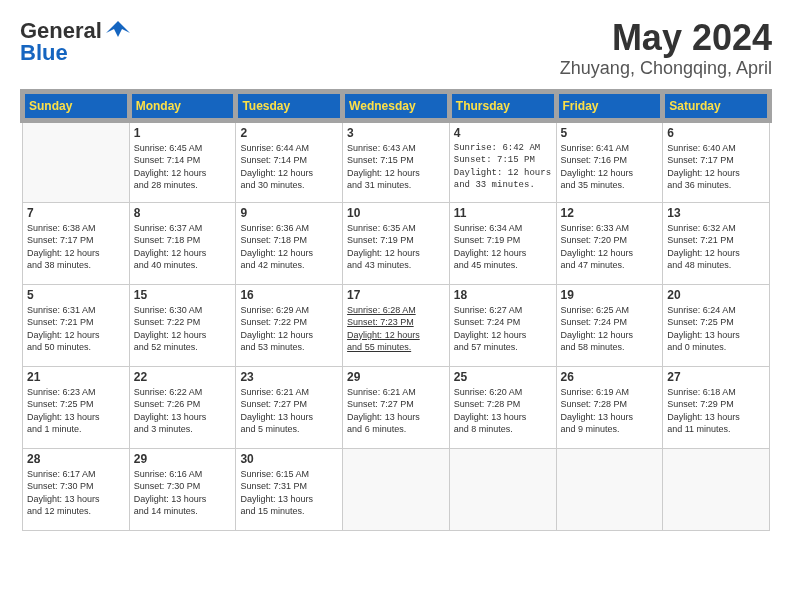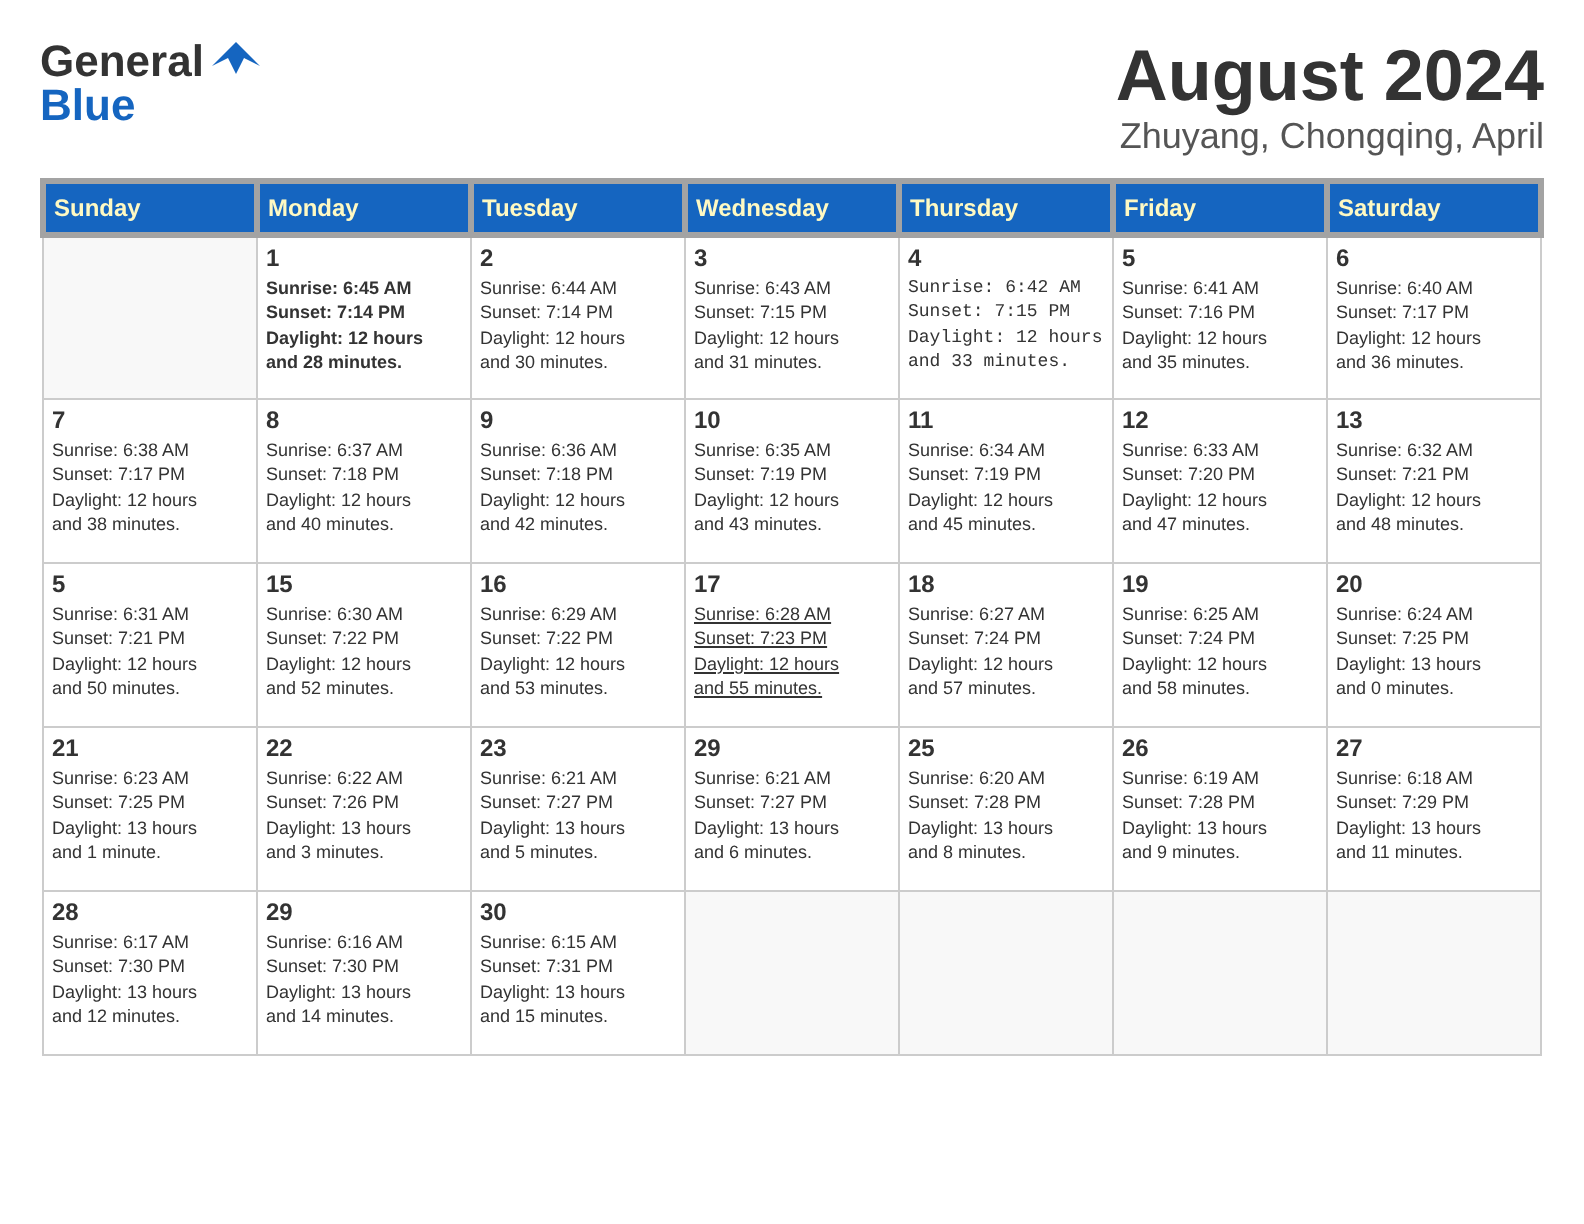--- a/index.html
+++ b/index.html
@@ -39,26 +39,26 @@
       font-weight: normal;
     }
     .calendar {
       flex: 1;
       border-collapse: collapse;
       width: 100%;
       table-layout: fixed;
     }
     .calendar th {
       background-color: #1565c0;
-      color: #fef9c3;
+      color: #fde047;
       font-size: 12px;
       font-weight: bold;
       padding: 5px 4px;
       text-align: left;
-      border: 3px solid #a3a3a3;
+      border: 5px solid #a3a3a3;
     }
     .calendar td {
       border: 1px solid #ccc;
       vertical-align: top;
       padding: 3px 4px;
       font-size: 9.5px;
       color: #333;
       height: 82px;
       background: #fff;
     }
@@ -91,21 +91,21 @@
         <span style="font-size:22px;font-weight:bold;color:#333;">General</span>
         <svg width="28" height="22" viewBox="0 0 28 22" style="margin-left:2px;margin-top:-2px;">
           <polygon points="14,2 26,14 18,10 14,18 10,10 2,14" fill="#1565c0"></polygon>
         </svg>
       </div>
       <div style="margin-top:-4px;">
         <span style="font-size:22px;font-weight:bold;color:#1565c0;">Blue</span>
       </div>
     </div>
     <div class="title-block">
-      <h1>August 2024</h1>
+      <h1>May 2024</h1>
       <h2>Zhuyang, Chongqing, April</h2>
     </div>
   </div>
 
   <table class="calendar">
     <thead>
       <tr>
         <th>Sunday</th>
         <th>Monday</th>
         <th>Tuesday</th>
@@ -113,21 +113,21 @@
         <th>Thursday</th>
         <th>Friday</th>
         <th>Saturday</th>
       </tr>
     </thead>
     <tbody id="calendar-body">
     <tr>
           <td class="empty"></td>
           <td>
             <span class="day-num">1</span>
-            <div class="day-info" style="white-space: pre-line; font-weight: bold;">Sunrise: 6:45 AM
+            <div class="day-info" style="white-space: pre-line;">Sunrise: 6:45 AM
 Sunset: 7:14 PM
 Daylight: 12 hours
 and 28 minutes.</div>
           </td>
           <td>
             <span class="day-num">2</span>
             <div class="day-info" style="white-space: pre-line;">Sunrise: 6:44 AM
 Sunset: 7:14 PM
 Daylight: 12 hours
 and 30 minutes.</div>

